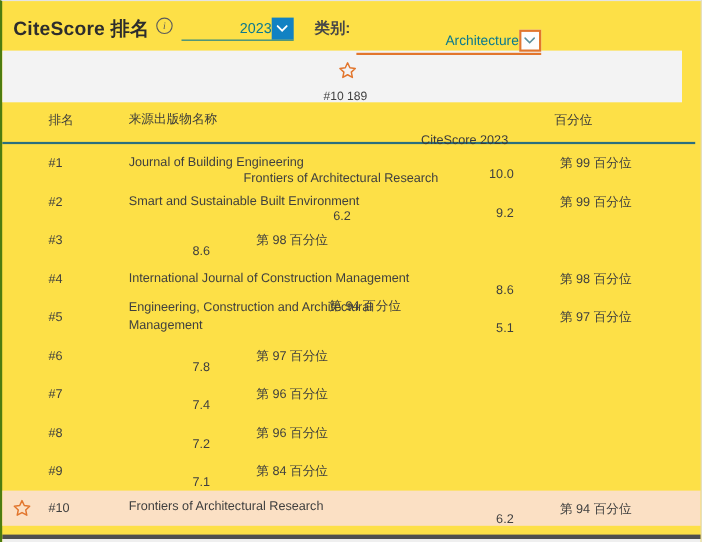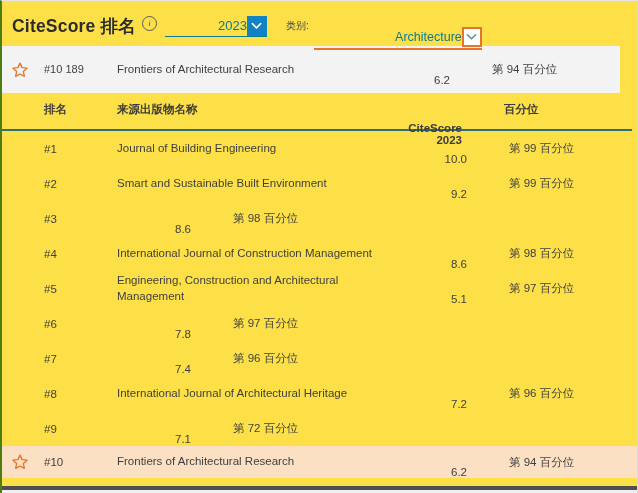--- a/index.html
+++ b/index.html
@@ -17,37 +17,37 @@
     width:13px; height:13px; border:1px solid #5b5b5b; border-radius:50%;
     color:#5b5b5b; font-size:9px; font-style:italic; font-family:"Liberation Serif",serif;
     margin-left:6px; margin-top:-6px; flex:0 0 auto;
   }
   .select { display:inline-flex; align-items:center; justify-content:flex-end; height:21px; cursor:pointer; }
   .year-select { width:102px; margin-left:8px; border-bottom:1px solid #0b7a8e; }
   .select-value { font-size:13px; color:#0b7a8e; padding-left:1px; }
   .chev-box { width:20px; height:20px; display:inline-flex; align-items:center; justify-content:center; box-sizing:border-box; }
   .chev-box.blue { background:#1182c3; }
   .chev-box.white { background:#fdfdfd; border:2px solid #e2762d; }
-  .cat-label { font-size:10px; color:#474747; margin-left:19px; }
+  .cat-label { font-size:14px; color:#474747; margin-left:19px;font-weight:bold; }
   .cat-select { width:168px; margin-left:5px; border-bottom:2px solid #e2762d;margin-top:24px; }
   .cat-select .select-value { font-size:12.5px; }
   
   .grid { display:flex; align-items:center; }
   .c { box-sizing:border-box; }
   .c-star { flex:0 0 36px; padding-left:9px; display:flex; align-items:center; }
   .c-rank { flex:0 0 73px; padding-left:6px; font-size:11.5px; color:#3f3f3f; }
   .c-source { flex:1 1 auto; padding-left:6px; padding-right:8px; font-size:11.5px; color:#3f3f3f; line-height:1.35; }
   .c-score { flex:0 0 80px; text-align:right; font-size:11.5px; color:#3f3f3f;margin-top:20px; }
   .c-pct { flex:0 0 170px; padding-left:42px; font-size:11.5px; color:#3f3f3f; }
   
-  .summary { height:47px; background:#f3f3f3; margin:0 17px 0 0; }
+  .summary { height:47px; background:#f3f3f3; margin:0 17px 0 0;flex-direction:column; }
   .fraction { display:inline-block; text-align:left; font-size:11px; color:#3f3f3f; line-height:1.25; }
   .fraction .bar { width:22px; height:1px; background:#9a9a9a; margin:2px 0; }
   
-  .thead { height:27px; align-items:flex-start; padding-top:6px; border-bottom:2px solid #2a6f7e; margin:3px 5px 0 0;font-weight:bold; }
+  .thead { height:27px; align-items:flex-start; padding-top:6px; border-bottom:2px solid #2a6f7e; margin:3px 5px 0 0; }
   .thead .c { font-size:11.5px; color:#3b3b3b; }
   
   .trow { min-height:35px; }
   .trow.highlighted { min-height:28px; background:#fbe0c4; }
   .trow .c-star .star { visibility:hidden; }
   .trow.highlighted .c-star .star { visibility:visible; }
   .star { display:inline-flex; cursor:pointer; }
   .bottom-bar { position:absolute; left:0; right:0; bottom:3px; height:4px; background:#4f4f4f; }
   .bottom-edge { position:absolute; left:0; right:0; bottom:0; height:3px; background:#efefef; }
 </style>
@@ -207,36 +207,35 @@
 
   <div class="trow grid">
     <div class="c c-star">
       <span class="star">
         <svg width="18" height="18" viewBox="0 0 24 24">
               <path d="M12 2.8l2.8 6 6.5.8-4.8 4.5 1.3 6.4-5.8-3.2-5.8 3.2 1.3-6.4-4.8-4.5 6.5-.8z" fill="none" stroke="#e2762d" stroke-width="1.8" stroke-linejoin="round"></path>
             </svg>
       </span>
     </div>
     <div class="c c-rank">#8</div>
-    <div class="c c-source">International Journal of Architectural Heritage</div>
     <div class="c c-score">7.2</div>
     <div class="c c-pct">第 96 百分位</div>
   </div>
 
   <div class="trow grid">
     <div class="c c-star">
       <span class="star">
         <svg width="18" height="18" viewBox="0 0 24 24">
               <path d="M12 2.8l2.8 6 6.5.8-4.8 4.5 1.3 6.4-5.8-3.2-5.8 3.2 1.3-6.4-4.8-4.5 6.5-.8z" fill="none" stroke="#e2762d" stroke-width="1.8" stroke-linejoin="round"></path>
             </svg>
       </span>
     </div>
     <div class="c c-rank">#9</div>
     <div class="c c-score">7.1</div>
-    <div class="c c-pct">第 72 百分位</div>
+    <div class="c c-pct">第 84 百分位</div>
   </div>
 
   <div class="trow grid highlighted">
     <div class="c c-star">
       <span class="star">
         <svg width="18" height="18" viewBox="0 0 24 24">
               <path d="M12 2.8l2.8 6 6.5.8-4.8 4.5 1.3 6.4-5.8-3.2-5.8 3.2 1.3-6.4-4.8-4.5 6.5-.8z" fill="none" stroke="#e2762d" stroke-width="1.8" stroke-linejoin="round"></path>
             </svg>
       </span>
     </div>

